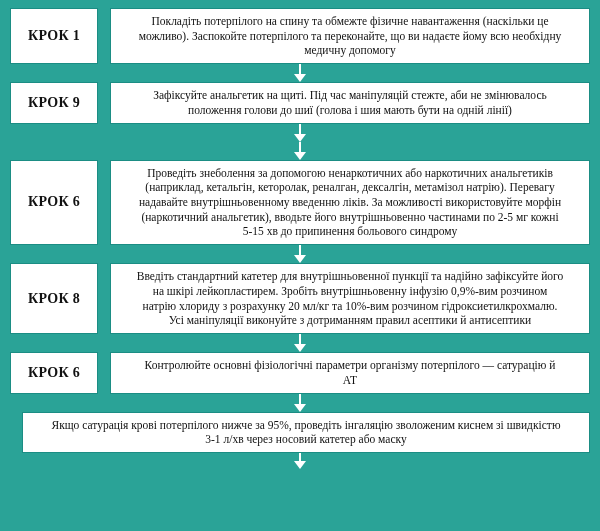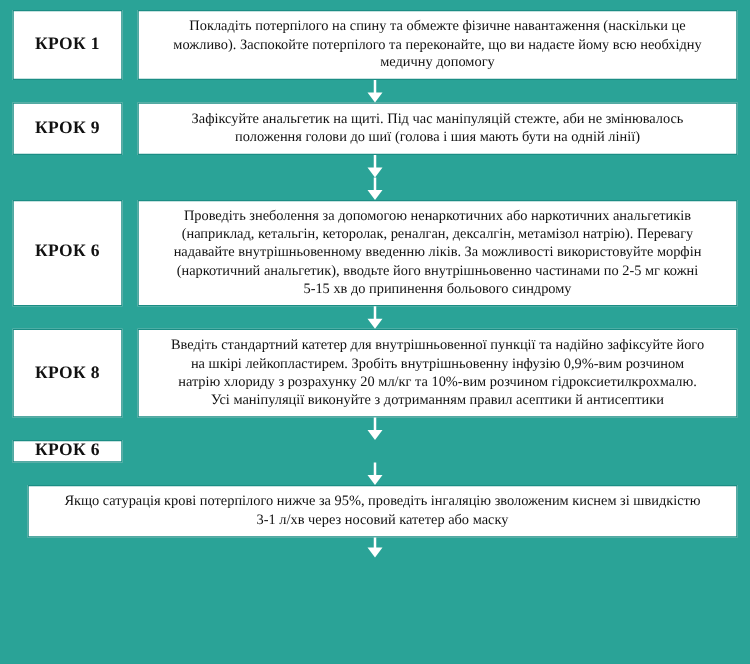--- a/index.html
+++ b/index.html
@@ -136,20 +136,21 @@
     <div class="step-text">Введіть стандартний катетер для внутрішньовенної пункції та надійно зафіксуйте його на шкірі лейкопластирем. Зробіть внутрішньовенну інфузію 0,9%-вим розчином натрію хлориду з розрахунку 20 мл/кг та 10%-вим розчином гідроксиетилкрохмалю. Усі маніпуляції виконуйте з дотриманням правил асептики й антисептики</div>
   </div>
   <div class="connector">
     <div class="line"></div>
     <div class="arrow"></div>
   </div>
 
   <div class="row">
     <div class="step-label">КРОК 6</div>
     <div class="gap"></div>
+    <div class="step-text">Контролюйте основні фізіологічні параметри організму потерпілого — сатурацію й АТ</div>
   </div>
   <div class="connector">
     <div class="line"></div>
     <div class="arrow"></div>
   </div>
 
   <div class="row">
     <div class="gap"></div>
     <div class="step-text">Якщо сатурація крові потерпілого нижче за 95%, проведіть інгаляцію зволоженим киснем зі швидкістю 3-1 л/хв через носовий катетер або маску</div>
   </div>

